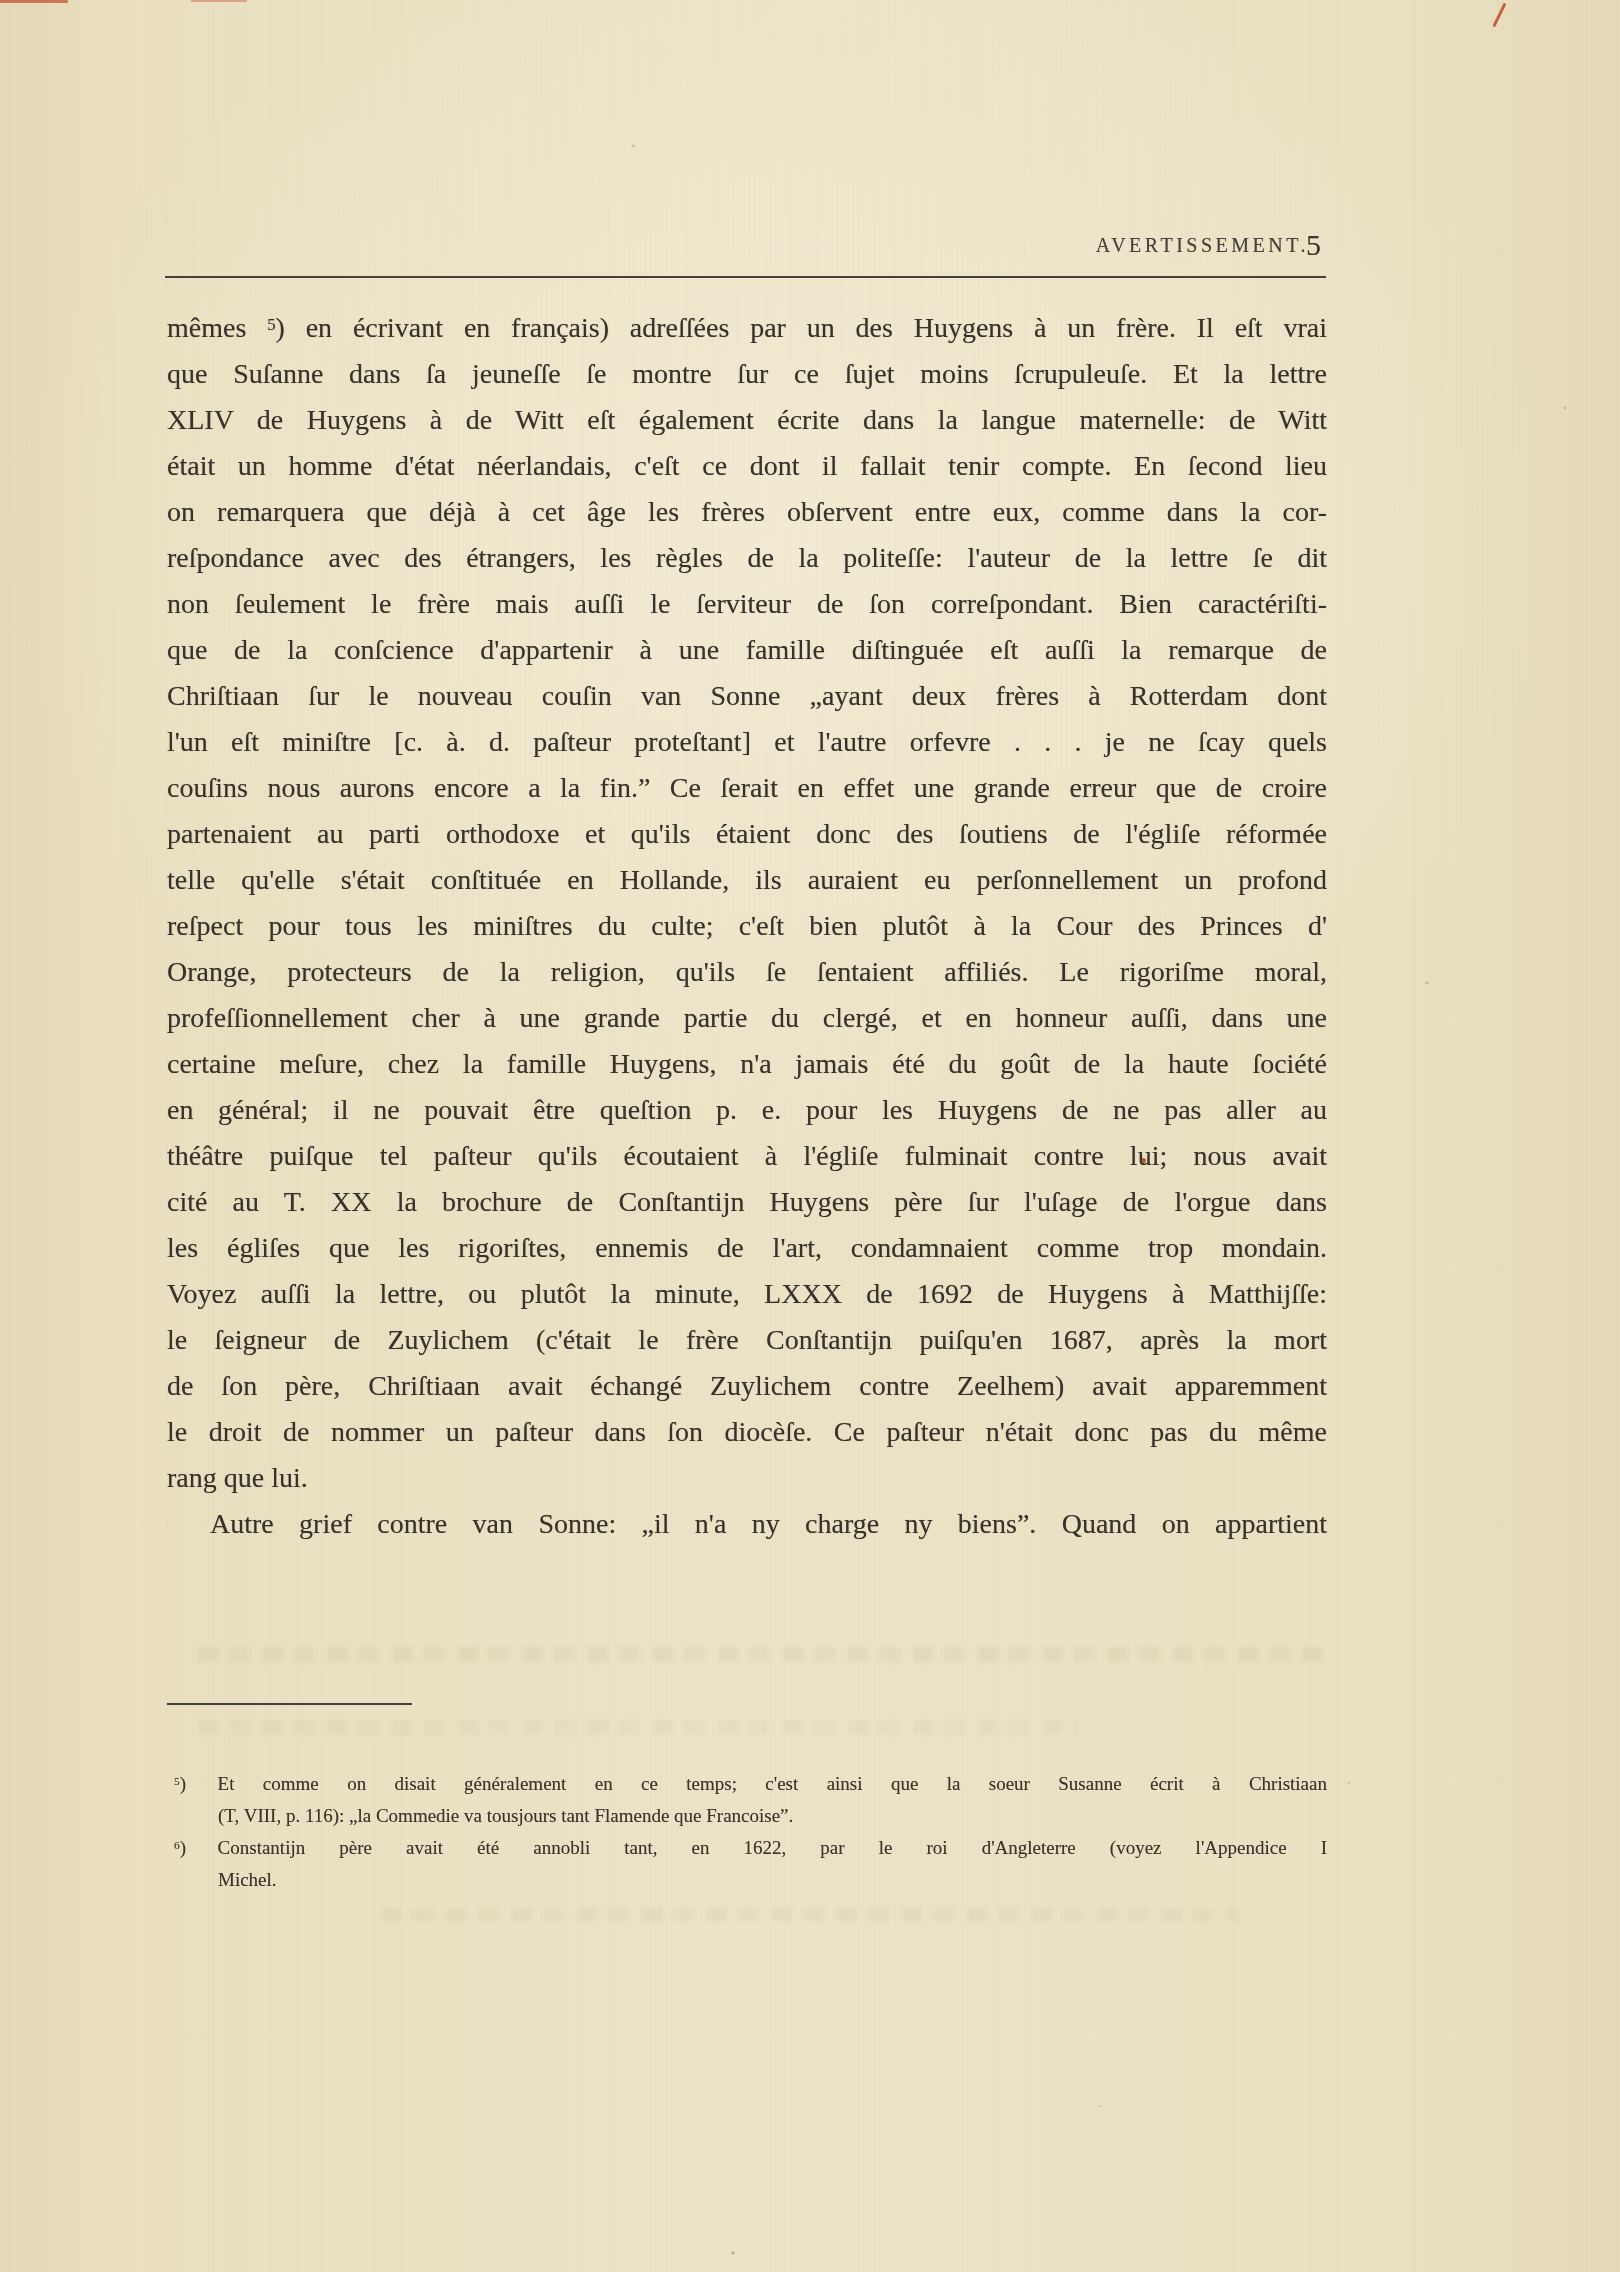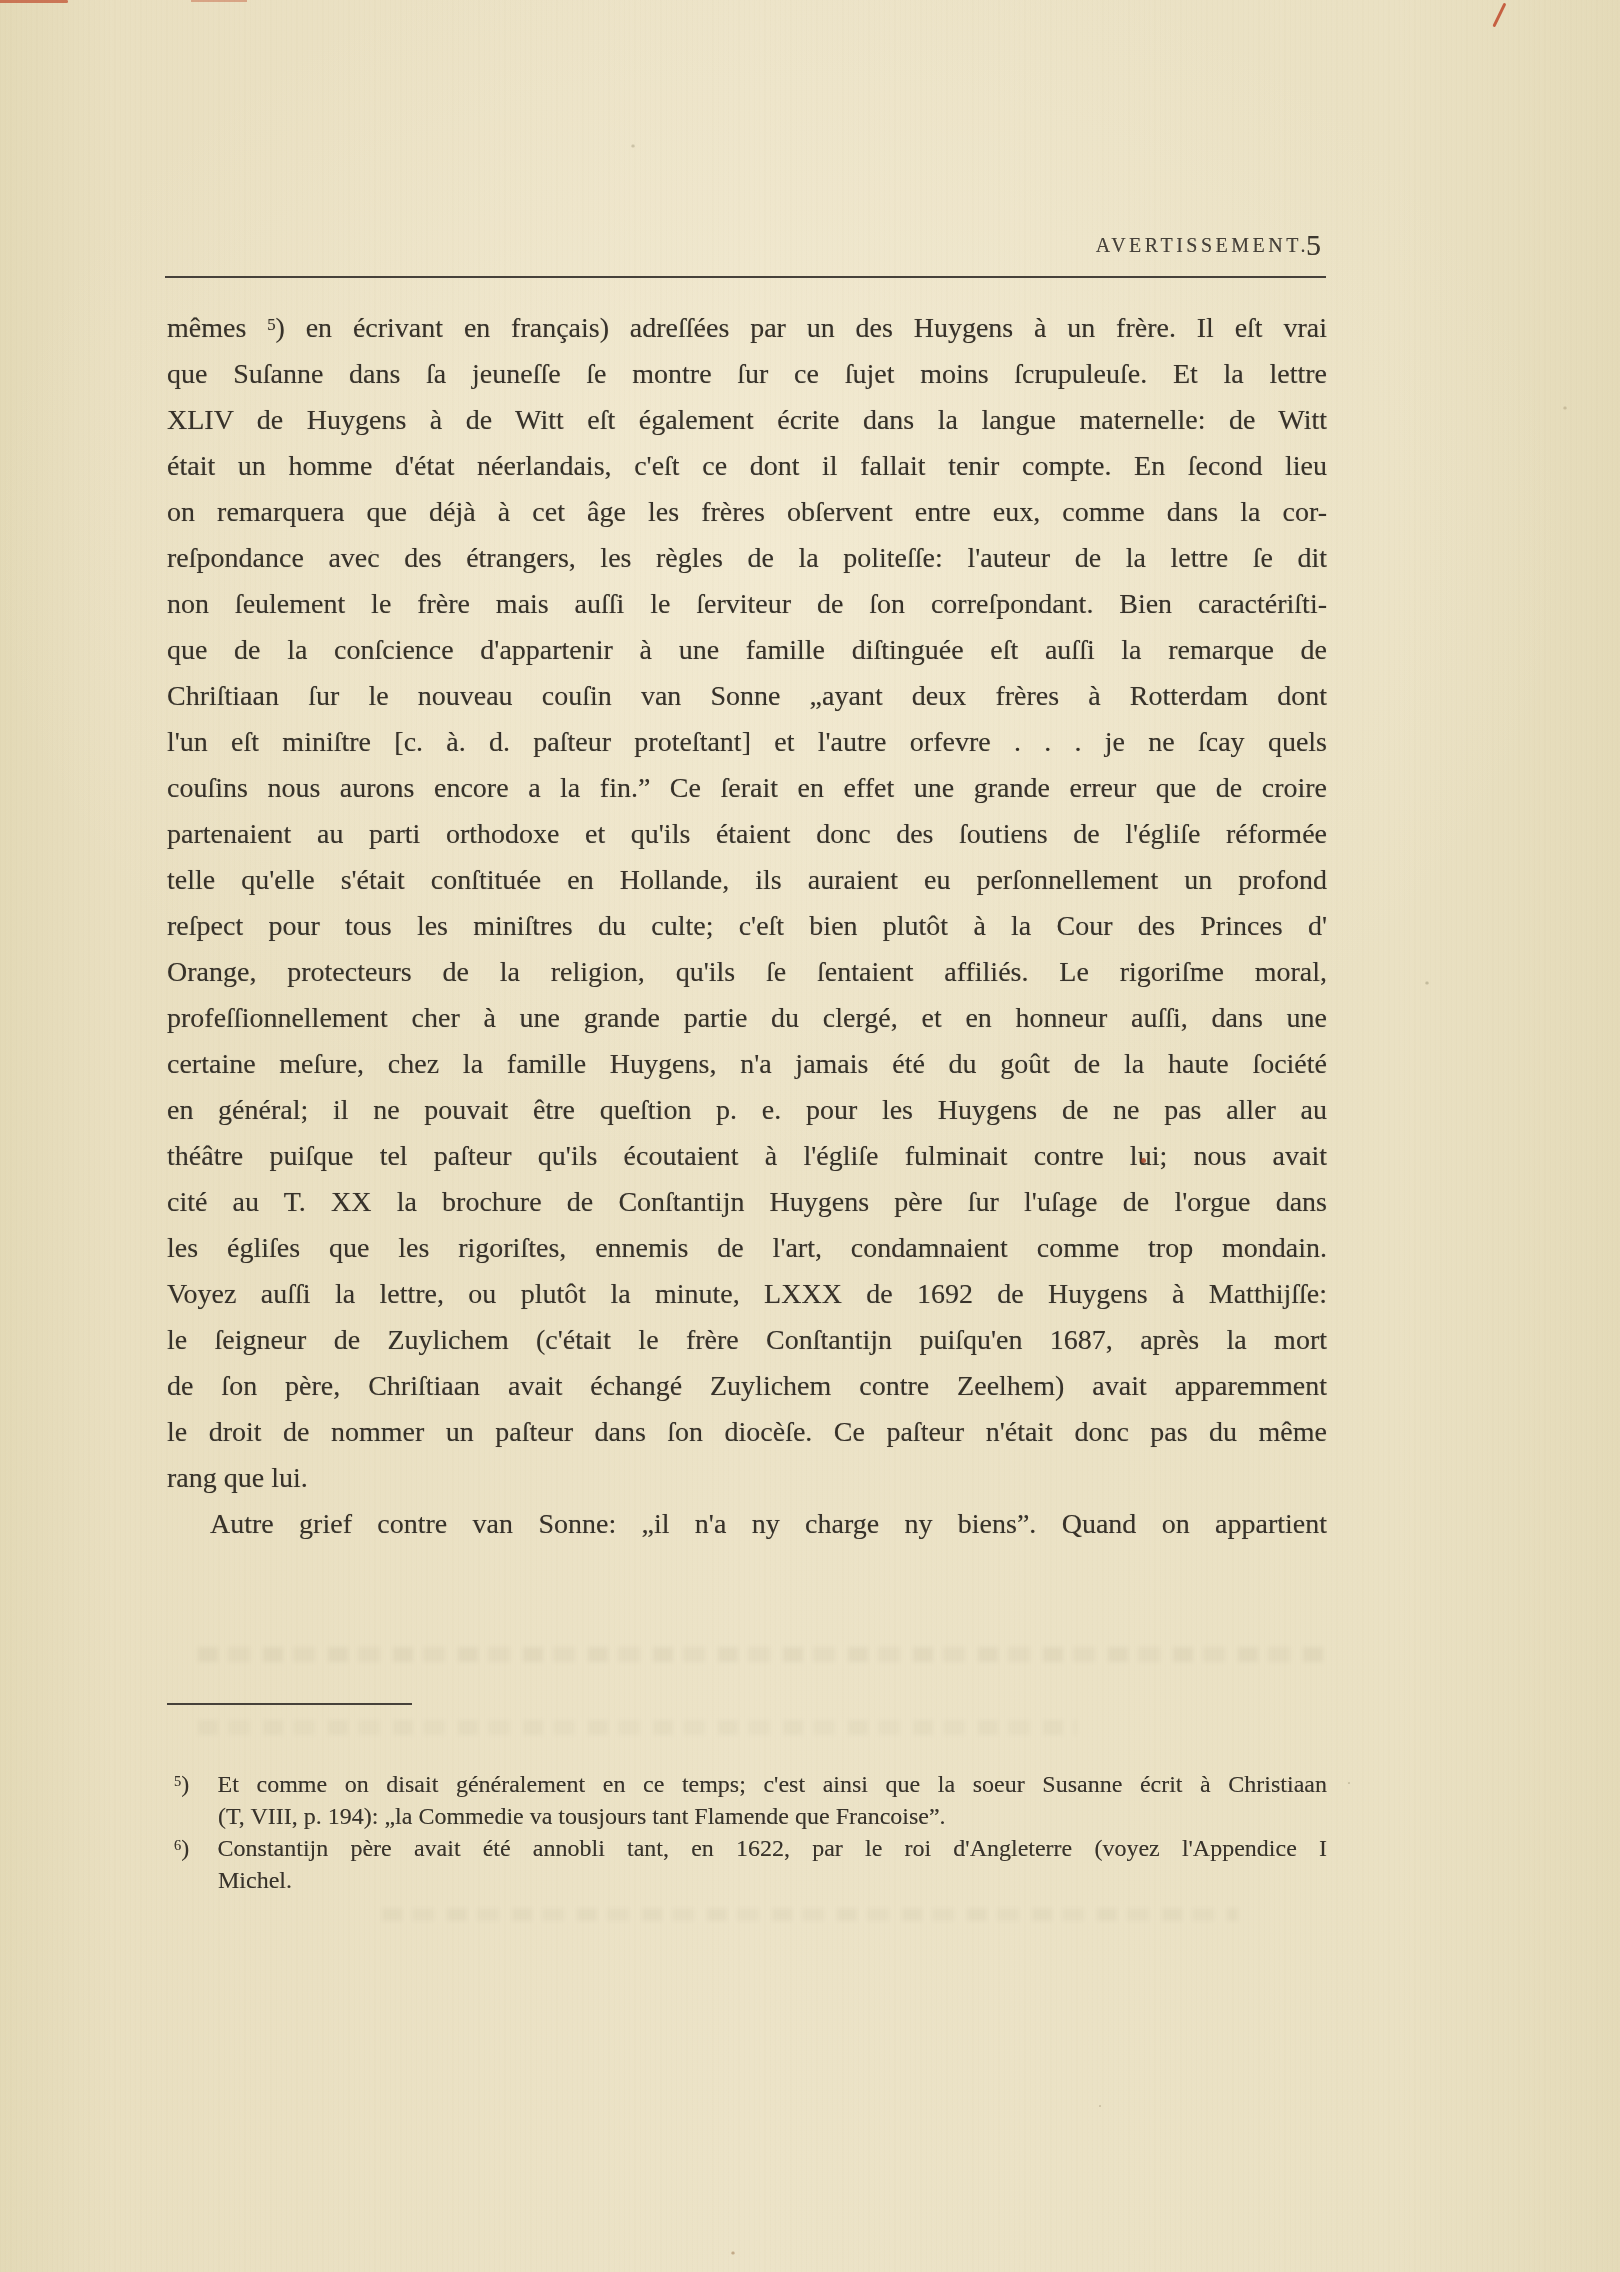--- a/index.html
+++ b/index.html
@@ -41,21 +41,21 @@
   .tline{height:46px;line-height:46px;text-align:justify;text-align-last:justify;-moz-text-align-last:justify;white-space:normal;}
   .tline.nj{text-align-last:left;-moz-text-align-last:left;}
   .tline.ind{text-indent:43px;}
   sup{font-size:0.6em;line-height:0;vertical-align:0.42em;letter-spacing:0;}
   .footnote-rule{
     position:absolute;left:167px;top:1703px;width:245px;height:1.7px;
     background:#46413a;box-shadow:0 0 0.6px rgba(70,65,58,.7);
   }
   .footnotes{
     position:absolute;left:167px;top:1768px;width:1160px;
-    font-size:24px;color:#38332b;
+    font-size:19px;color:#38332b;
     text-shadow:0 0 0.6px rgba(56,51,43,0.4);
   }
   .fn-line{height:32px;line-height:32px;padding-left:51px;text-align:justify;text-align-last:justify;-moz-text-align-last:justify;}
   .fn-line.nj{text-align-last:left;-moz-text-align-last:left;}
   .fn-marker{display:inline-block;width:39px;margin-left:-44px;padding-right:4.6px;}
   .fleck{position:absolute;background:#bf4a2b;pointer-events:none;}
   .fleck-a{left:0;top:0;width:68px;height:2.9px;opacity:.7;border-radius:0 1.2px 1.2px 0;}
   .fleck-b{left:191px;top:0;width:56px;height:2.3px;opacity:.4;}
   .fleck-c{left:1498px;top:1.7px;width:2.9px;height:25.5px;opacity:.85;border-radius:1.7px;transform:rotate(26deg);}
   .fleck-d{left:1141px;top:1158px;width:5.2px;height:5.2px;border-radius:50%;opacity:.8;background:#a63d20;}
@@ -121,21 +121,21 @@
       <div class="tline">le ſeigneur de Zuylichem (c'était le frère Conſtantijn puiſqu'en 1687, après la mort</div>
       <div class="tline">de ſon père, Chriſtiaan avait échangé Zuylichem contre Zeelhem) avait apparemment</div>
       <div class="tline">le droit de nommer un paſteur dans ſon diocèſe. Ce paſteur n'était donc pas du même</div>
       <div class="tline nj">rang que lui.</div>
       <div class="tline ind">Autre grief contre van Sonne: „il n'a ny charge ny biens”. Quand on appartient</div>
     </div>
 
   <div class="footnote-rule"></div>
   <div class="footnotes">
       <div class="fn-line"><span class="fn-marker"><sup>5</sup>)</span>Et comme on disait généralement en ce temps; c'est ainsi que la soeur Susanne écrit à Christiaan</div>
-      <div class="fn-line nj">(T, VIII, p. 194): „la Commedie va tousjours tant Flamende que Francoise”.</div>
+      <div class="fn-line nj">(T, VIII, p. 116): „la Commedie va tousjours tant Flamende que Francoise”.</div>
       <div class="fn-line"><span class="fn-marker"><sup>6</sup>)</span>Constantijn père avait été annobli tant, en 1622, par le roi d'Angleterre (voyez l'Appendice I</div>
       <div class="fn-line nj">Michel.</div>
     </div>
 
   <div class="fleck fleck-a"></div>
   <div class="fleck fleck-b"></div>
   <div class="fleck fleck-c"></div>
   <div class="fleck fleck-d"></div>
   <div class="speck"></div>
 </div>

